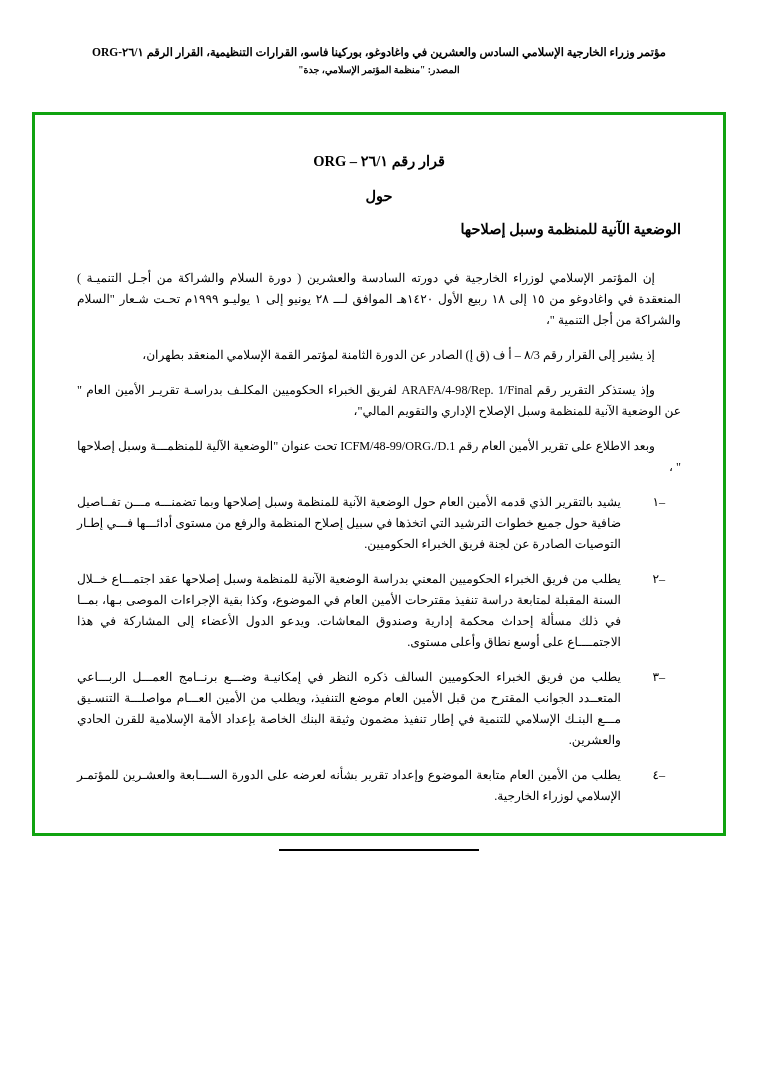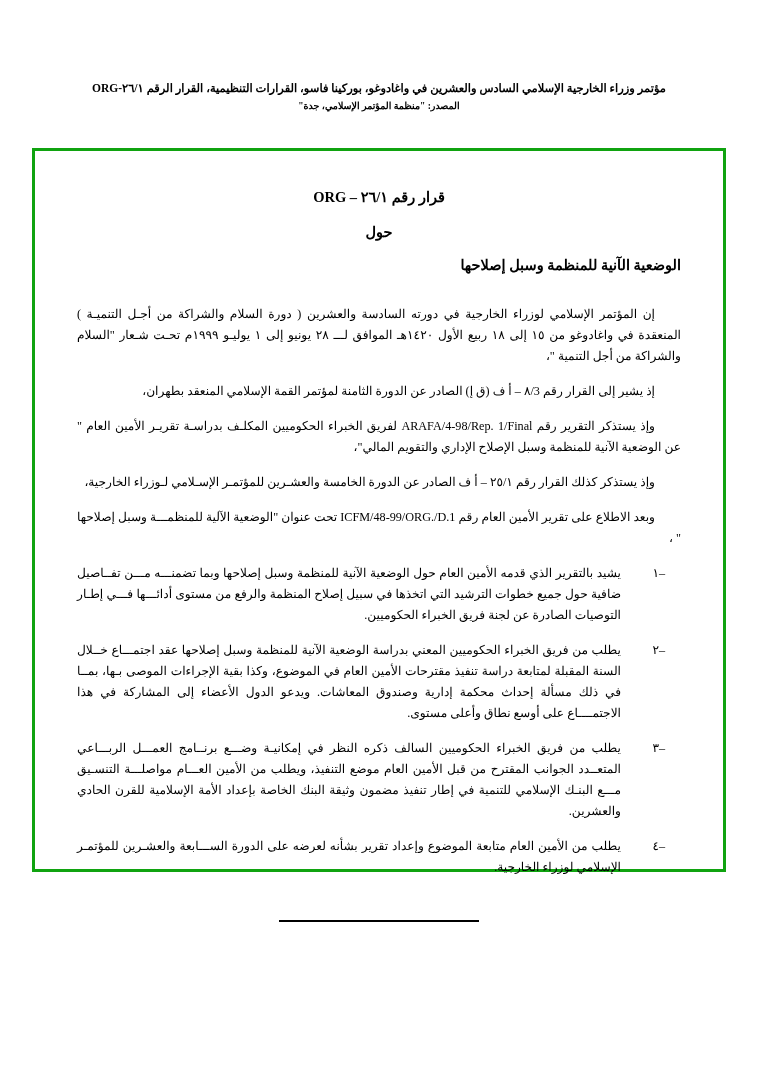--- a/index.html
+++ b/index.html
@@ -14,21 +14,20 @@
     color: #000000;
     position: relative;
     overflow: hidden;
   }
   .page {
     width: 758px;
     height: 880px;
     box-sizing: border-box;
     padding: 44px 30px 20px 30px;
     position: relative;
-    margin-top: 36px;
   }
   .header-block {
     text-align: center;
     direction: rtl;
   }
   .header-line {
     font-size: 11.5px;
     font-weight: bold;
     letter-spacing: 0px;
     line-height: 1.4;
@@ -136,21 +135,20 @@
 
   <div class="frame">
 
     <div class="title-1">قرار رقم ٢٦/١ – ORG</div>
     <div class="title-2">حول</div>
     <div class="title-3">الوضعية الآنية للمنظمة وسبل إصلاحها</div>
 
     <p class="para indent">إن المؤتمر الإسلامي لوزراء الخارجية في دورته السادسة والعشرين ( دورة السلام والشراكة من أجـل التنميـة ) المنعقدة في واغادوغو من ١٥ إلى ١٨ ربيع الأول ١٤٢٠هـ الموافق لـــ ٢٨ يونيو إلى ١ يوليـو ١٩٩٩م تحـت شـعار "السلام والشراكة من أجل التنمية "،</p>
     <p class="para indent">إذ يشير إلى القرار رقم ٨/3 – أ ف (ق إ) الصادر عن الدورة الثامنة لمؤتمر القمة الإسلامي المنعقد بطهران،</p>
     <p class="para indent">وإذ يستذكر التقرير رقم ARAFA/4-98/Rep. 1/Final لفريق الخبراء الحكوميين المكلـف بدراسـة تقريـر الأمين العام " عن الوضعية الآنية للمنظمة وسبل الإصلاح الإداري والتقويم المالي"،</p>
-    <p class="para indent">وإذ يستذكر كذلك القرار رقم ٢٥/١ – أ ف الصادر عن الدورة الخامسة والعشـرين للمؤتمـر الإسـلامي لـوزراء الخارجية،</p>
     <p class="para indent">وبعد الاطلاع على تقرير الأمين العام رقم ICFM/48-99/ORG./D.1 تحت عنوان "الوضعية الآلية للمنظمـــة وسبل إصلاحها " ،</p>
 
     <ul class="numbered-list">
 
       <li class="numbered-item">
         <div class="num-col">
           <span class="dash">–</span><span>١</span>
         </div>
         <div class="item-text">يشيد بالتقرير الذي قدمه الأمين العام حول الوضعية الآنية للمنظمة وسبل إصلاحها وبما تضمنـــه مـــن تفــاصيل ضافية حول جميع خطوات الترشيد التي اتخذها في سبيل إصلاح المنظمة والرفع من مستوى أدائـــها فـــي إطـار التوصيات الصادرة عن لجنة فريق الخبراء الحكوميين.</div>
       </li>

